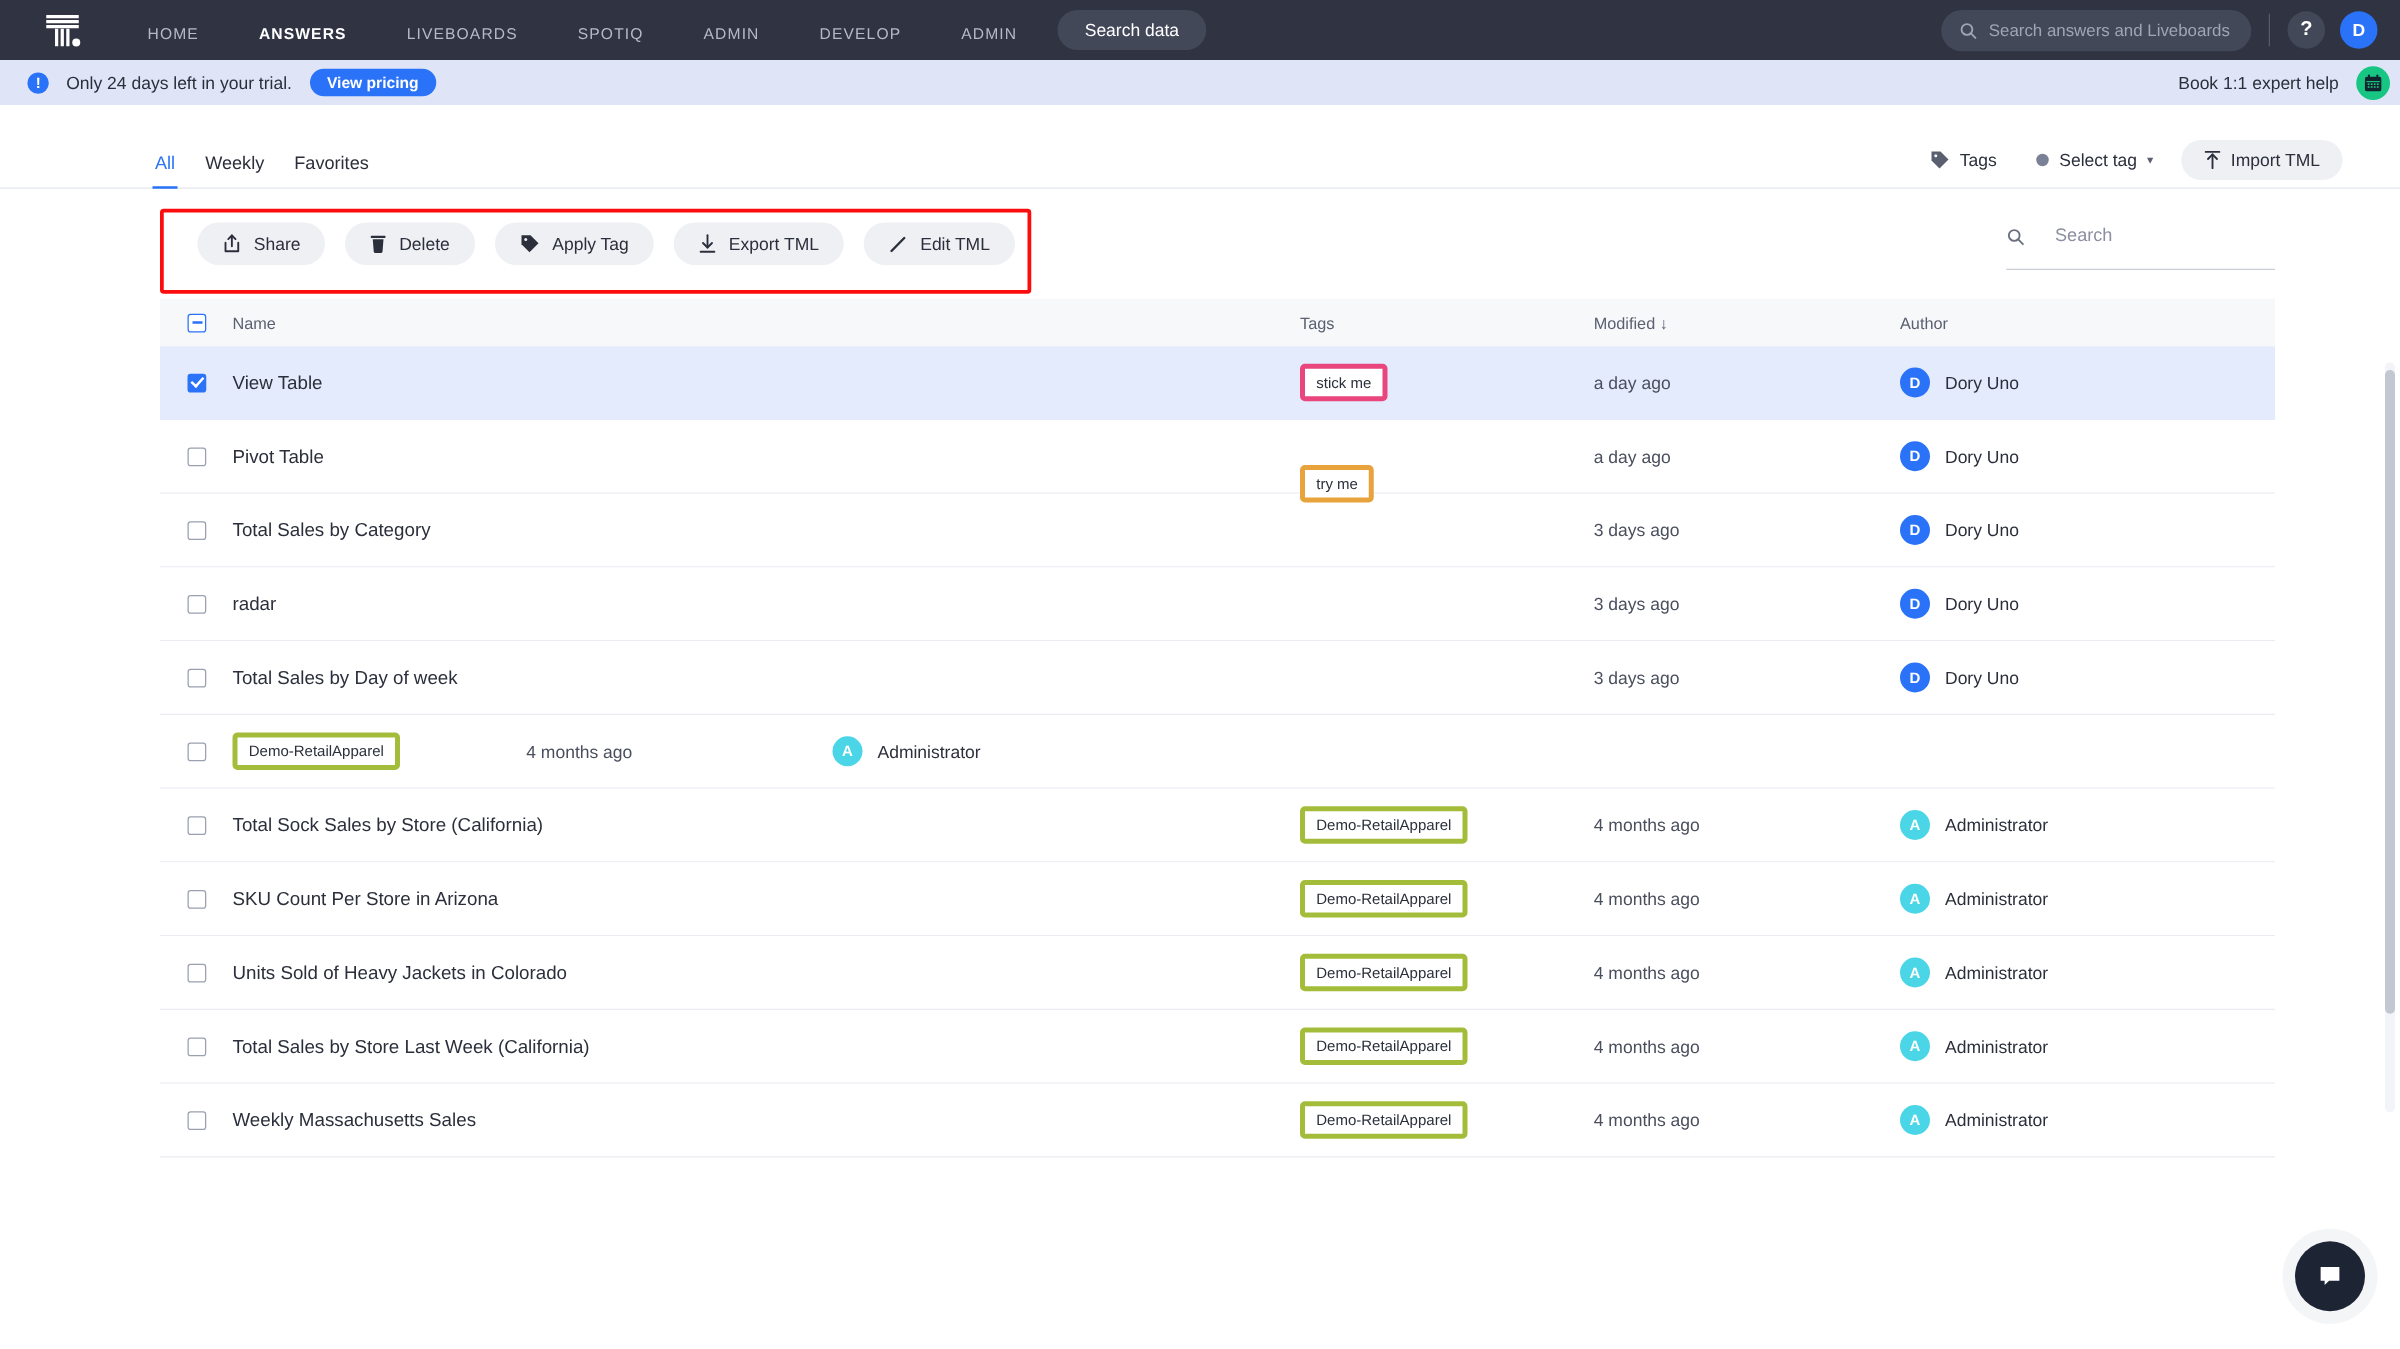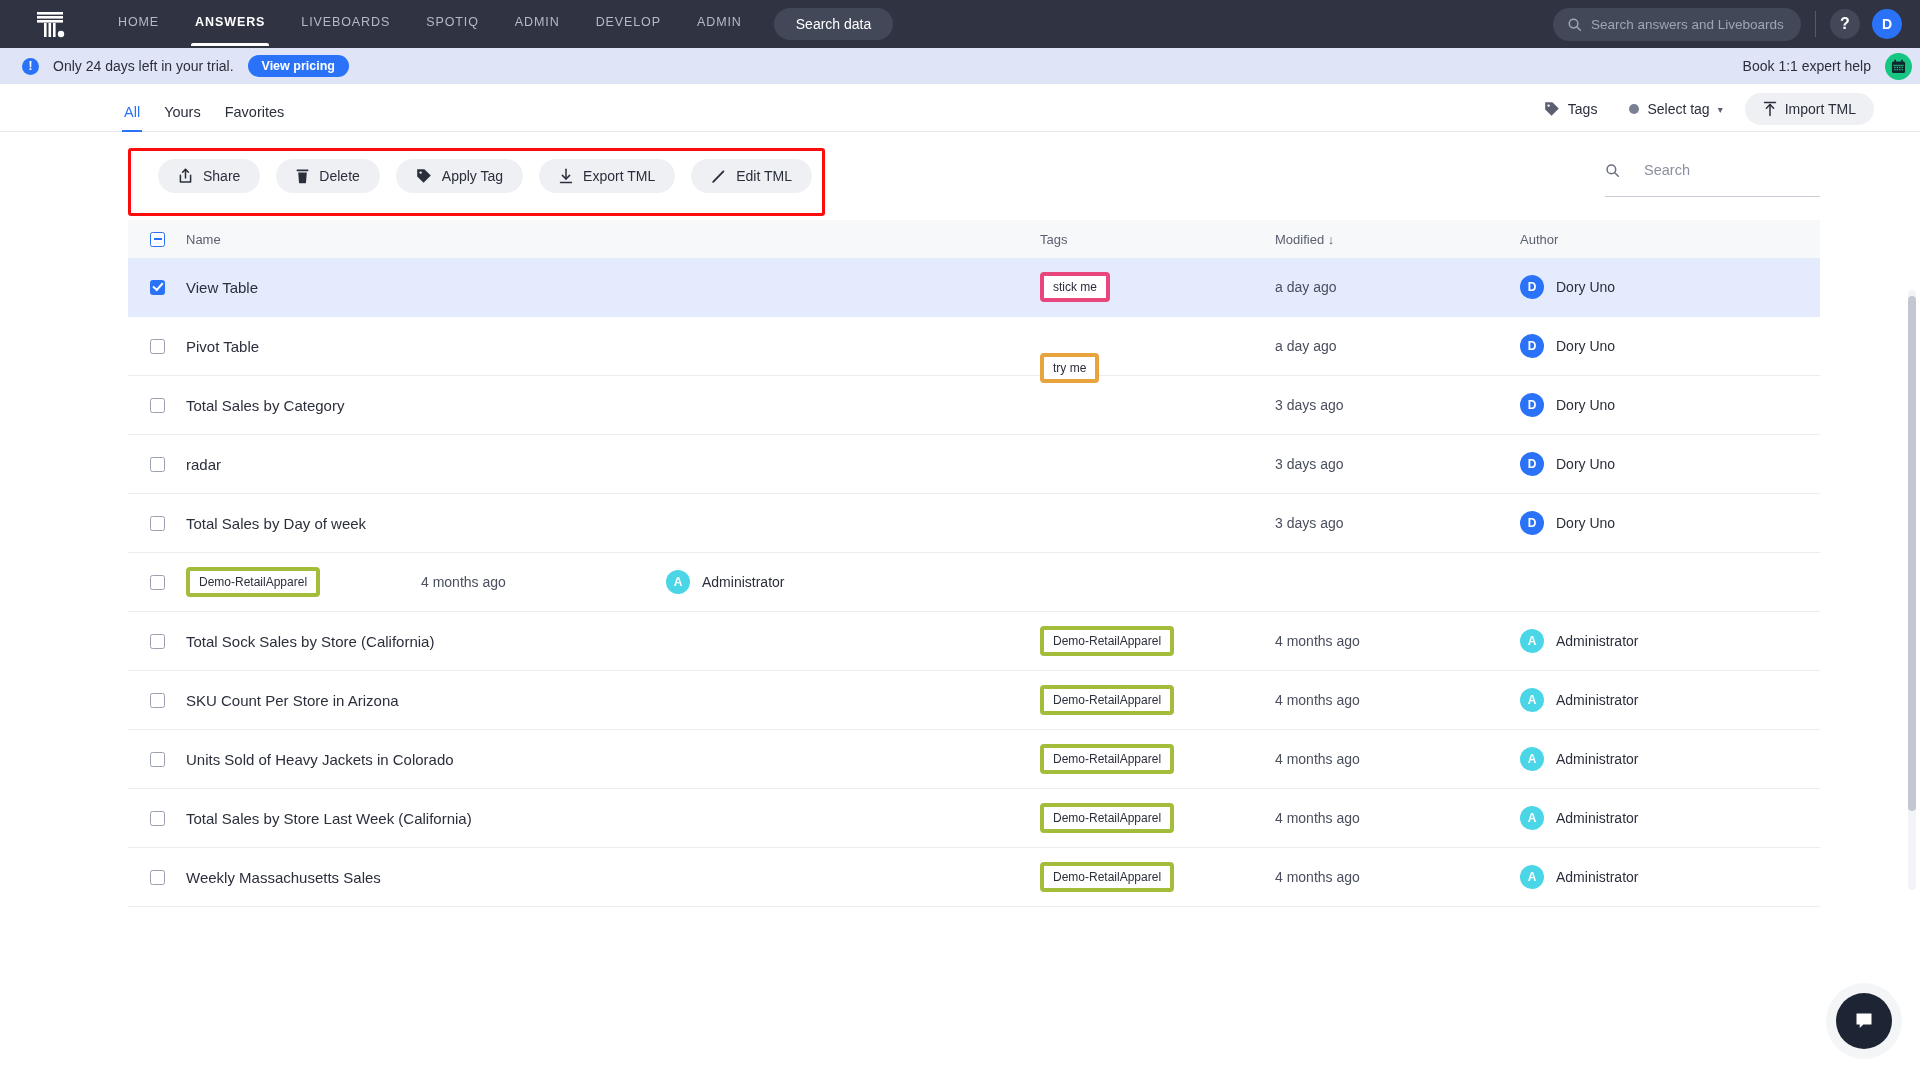--- a/index.html
+++ b/index.html
@@ -11,21 +11,21 @@
   }
 
   
   .topnav {
     height: 48px; background: #2f3342;
     display: flex; align-items: center;
     position: relative;
   }
   .logo { width: 46px; height: 30px; margin-left: 28px; margin-right: 26px;
           display: flex; align-items: center; justify-content: center; }
-  .nav-items { display: flex; align-items: flex-end; height: 43px; gap: 0px; }
+  .nav-items { display: flex; align-items: flex-start; height: 43px; gap: 12px; }
   .nav-item {
     color: #b6bac6; font-size: 12.5px; letter-spacing: 0.9px;
     padding: 0 18px; height: 48px; line-height: 48px; cursor: pointer;
     position: relative; font-weight: 500;
   }
   .nav-item.active { color: #ffffff; font-weight: 700; }
   .nav-item.active::after {
     content: ""; position: absolute; left: 14px; right: 14px; bottom: 0;
     height: 3px; background: #ffffff; border-radius: 2px 2px 0 0;
   }
@@ -77,21 +77,21 @@
     position: absolute; right: 8px; display: flex; align-items: center; gap: 14px;
   }
   .banner-right-text { font-size: 14px; color: #2b2f3b; }
   .cal-badge {
     width: 27px; height: 27px; border-radius: 50%; background: #18c683;
     display: flex; align-items: center; justify-content: center; cursor: pointer;
   }
 
   
   .tabsrow {
-    height: 48px; background: #ffffff; border-bottom: 1px solid #e4e7ee;
+    height: 67px; background: #ffffff; border-bottom: 1px solid #e4e7ee;
     display: flex; align-items: flex-end; position: relative;
   }
   .tabs { display: flex; align-items: flex-end; margin-left: 112px; gap: 0; }
   .tab {
     font-size: 14.5px; color: #2b2f3b; padding: 0 12px 11px 12px;
     cursor: pointer; position: relative;
   }
   .tab.active { color: #2a72f8; }
   .tab.active::after {
     content: ""; position: absolute; left: 10px; right: 10px; bottom: -1px;
@@ -266,21 +266,21 @@
             <rect x="11.2" y="10.6" width="1.5" height="1.4"></rect>
         </g>
       </svg>
     </div>
   </div>
 </div>
 
 <div class="tabsrow">
   <div class="tabs">
     <div class="tab active">All</div>
-    <div class="tab">Yours</div>
+    <div class="tab">Weekly</div>
     <div class="tab">Favorites</div>
   </div>
   <div class="tabsrow-right">
     <div class="hdr-action">
       <span>
         <svg width="16" height="16" viewBox="0 0 16 16" fill="#5a6070">
           <path d="M1.2 1.2h7.2l6.4 6.4-7.2 7.2L1.2 8.4z"></path>
           <circle cx="4.6" cy="4.6" r="1.2" fill="#fff"></circle>
         </svg>
       </span>

